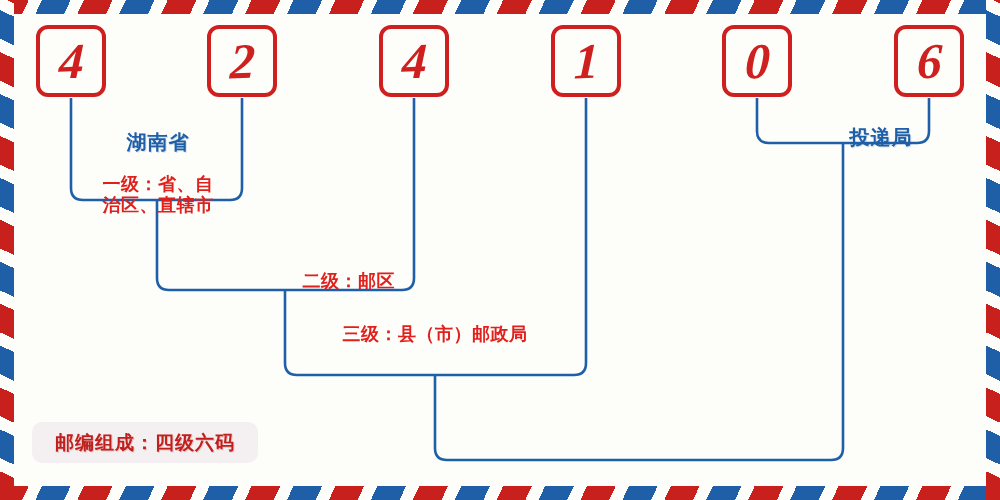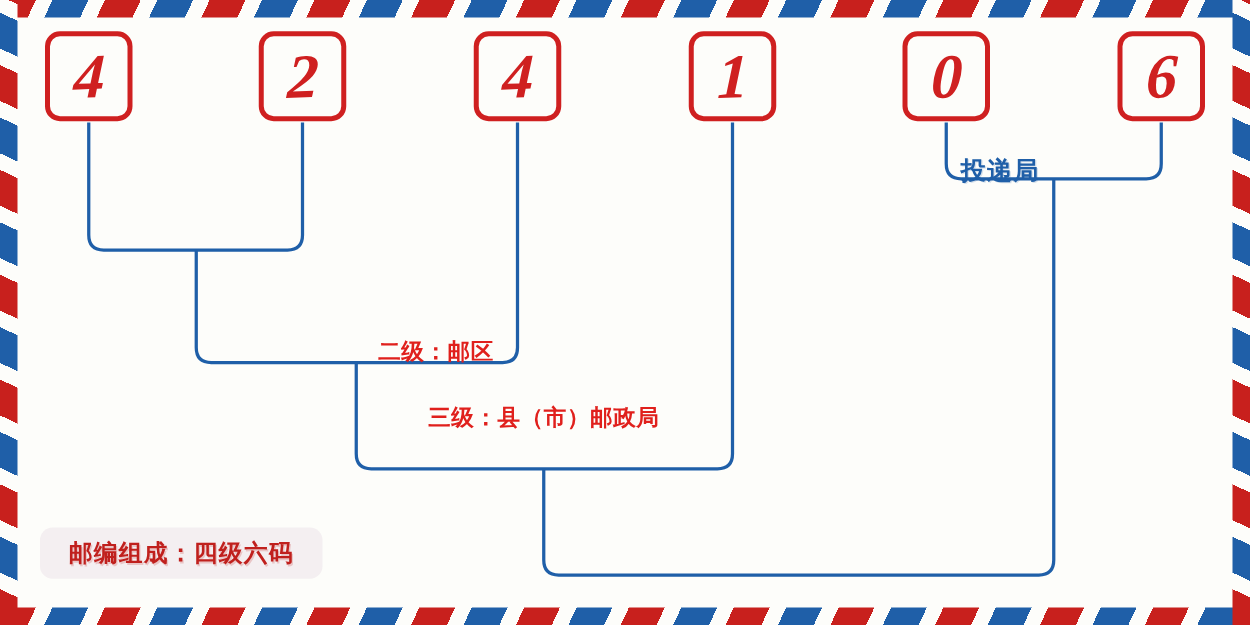--- a/index.html
+++ b/index.html
@@ -107,21 +107,21 @@
     font-weight: bold;
     font-size: 18px;
     letter-spacing: 0.5px;
     margin-top: 2px;
   }
 
   #label-1 { left: 78px;  top: 112px; width: 160px; }
   #label-2 { left: 175px; top: 250px; width: 220px; text-align: right; }
   #label-3 { left: 295px; top: 303px; width: 280px; }
   #label-4 { left: 450px; top: 387px; width: 380px; }
-  #label-5 { left: 720px; top: 107px; width: 160px; }
+  #label-5 { left: 801px; top: 107px; width: 160px; }
 
   
   #badge {
     position: absolute;
     left: 32px;
     top: 422px;
     width: 226px;
     height: 41px;
     background: #f4eff1;
     border-radius: 10px;
@@ -176,20 +176,25 @@
   <div class="digit-box" style="left:551px;top:25px;">
     <span class="digit-glyph">1</span>
   </div>
   <div class="digit-box" style="left:722px;top:25px;">
     <span class="digit-glyph">0</span>
   </div>
   <div class="digit-box" style="left:894px;top:25px;">
     <span class="digit-glyph">6</span>
   </div>
 
+  <div class="lvl-label" id="label-1">
+    <div class="lvl-title">湖南省</div>
+    <div class="lvl-sub">一级：省、自
+治区、直辖市</div>
+  </div>
 
   <div class="lvl-label" id="label-2">
     <div class="lvl-sub">二级：邮区</div>
   </div>
 
   <div class="lvl-label" id="label-3">
     <div class="lvl-sub">三级：县（市）邮政局</div>
   </div>
 
 

